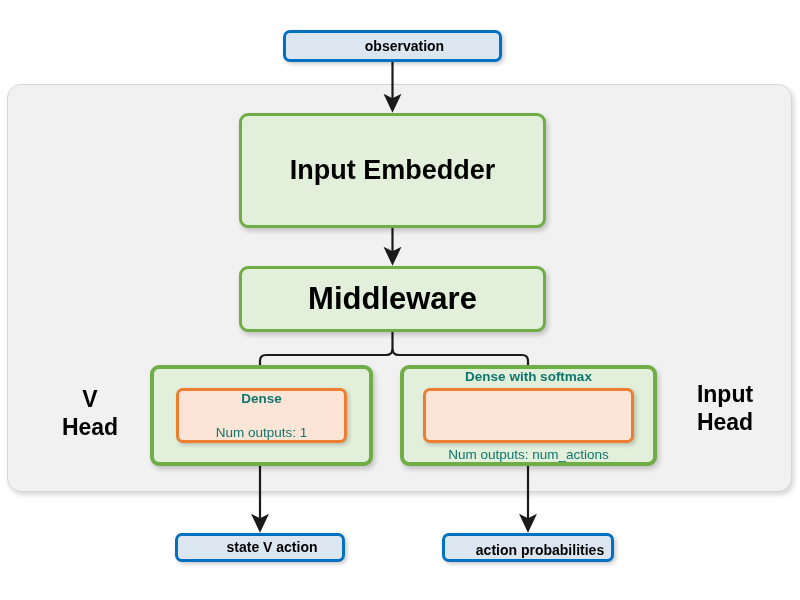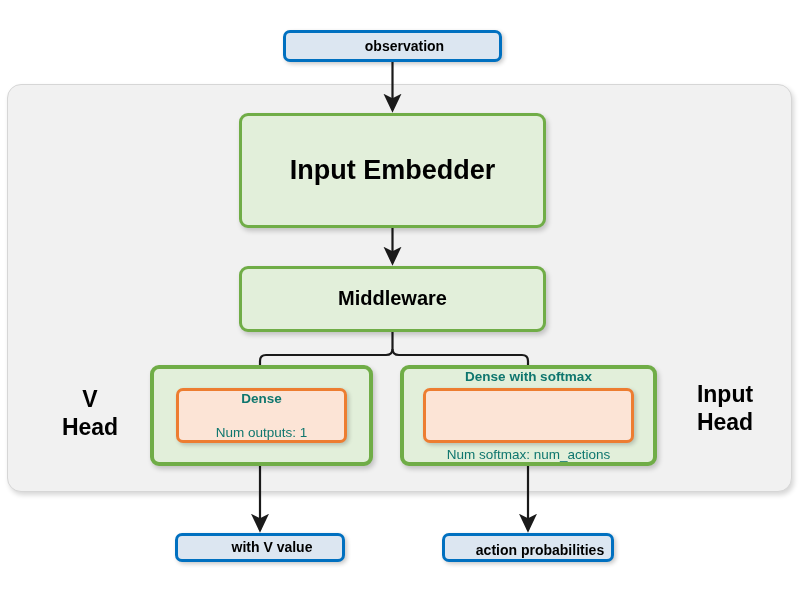--- a/index.html
+++ b/index.html
@@ -104,21 +104,21 @@
     text-align: center;
     font-weight: bold;
     font-size: 23px;
     color: #000000;
     line-height: 1.22;
   }
 
   
   #observation      { left: 283px; top: 30px;  width: 219px; height: 32px; }
   #input-embedder   { left: 239px; top: 113px; width: 307px; height: 115px; font-size: 27px; }
-  #middleware       { left: 239px; top: 266px; width: 307px; height: 66px;  font-size: 20px; }
+  #middleware       { left: 239px; top: 266px; width: 307px; height: 66px;  font-size: 31px; }
 
   #v-head-group      { left: 150px; top: 365px; width: 223px; height: 101px; }
   #policy-head-group { left: 400px; top: 365px; width: 257px; height: 101px; }
 
   #dense-v      { left: 176px; top: 388px; width: 171px; height: 55px; }
   #dense-policy { left: 423px; top: 388px; width: 211px; height: 55px; gap: 44px; }
 
   #v-head-label      { left: 36px;  top: 385px; width: 108px; }
   #policy-head-label { left: 665px; top: 380px; width: 120px; }
 
@@ -185,29 +185,29 @@
 
   <div class="head-label" id="v-head-label">
     <div>V</div>
     <div>Head</div>
   </div>
 
   <div class="green-group" id="policy-head-group"></div>
 
   <div class="node orange-node" id="dense-policy">
     <span class="orange-title">Dense with softmax</span>
-    <span class="orange-sub">Num softmax: num_actions</span>
+    <span class="orange-sub">Num outputs: num_actions</span>
   </div>
 
   <div class="head-label" id="policy-head-label">
     <div>Input</div>
     <div>Head</div>
   </div>
 
   <div class="node blue-node" id="state-v-value">
-    <span>with V value</span>
+    <span>state V action</span>
   </div>
 
   <div class="node blue-node" id="action-probabilities">
     <span>action probabilities</span>
   </div>
 
 </div>
 
 </body></html>

